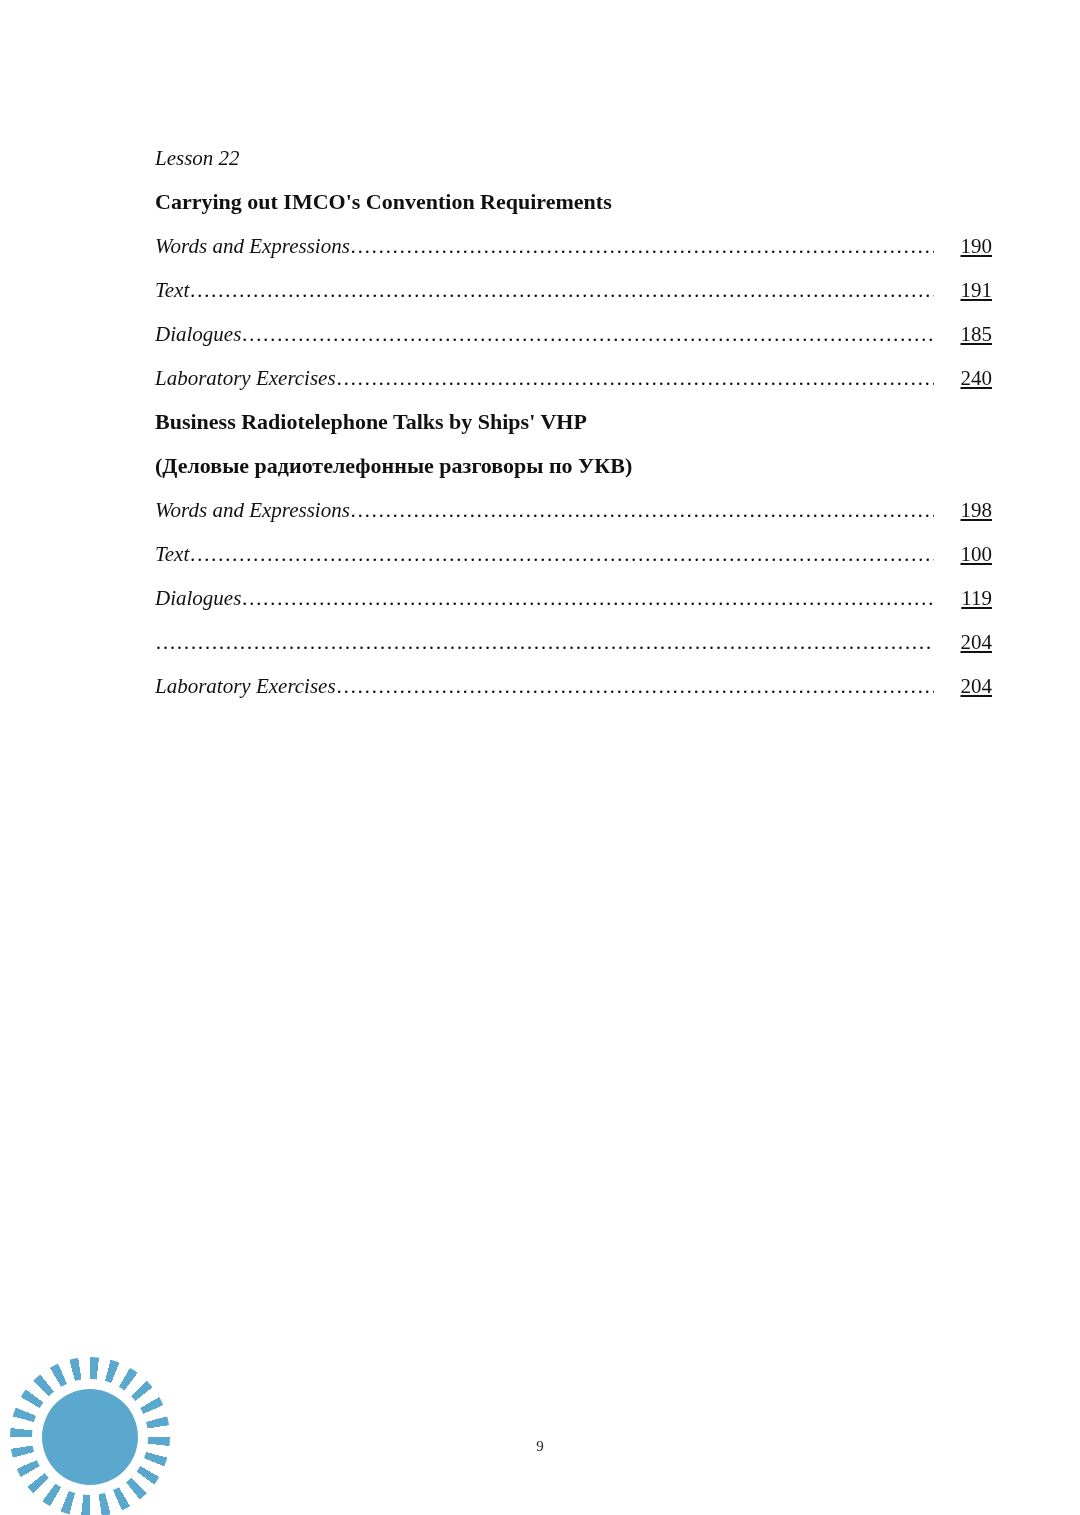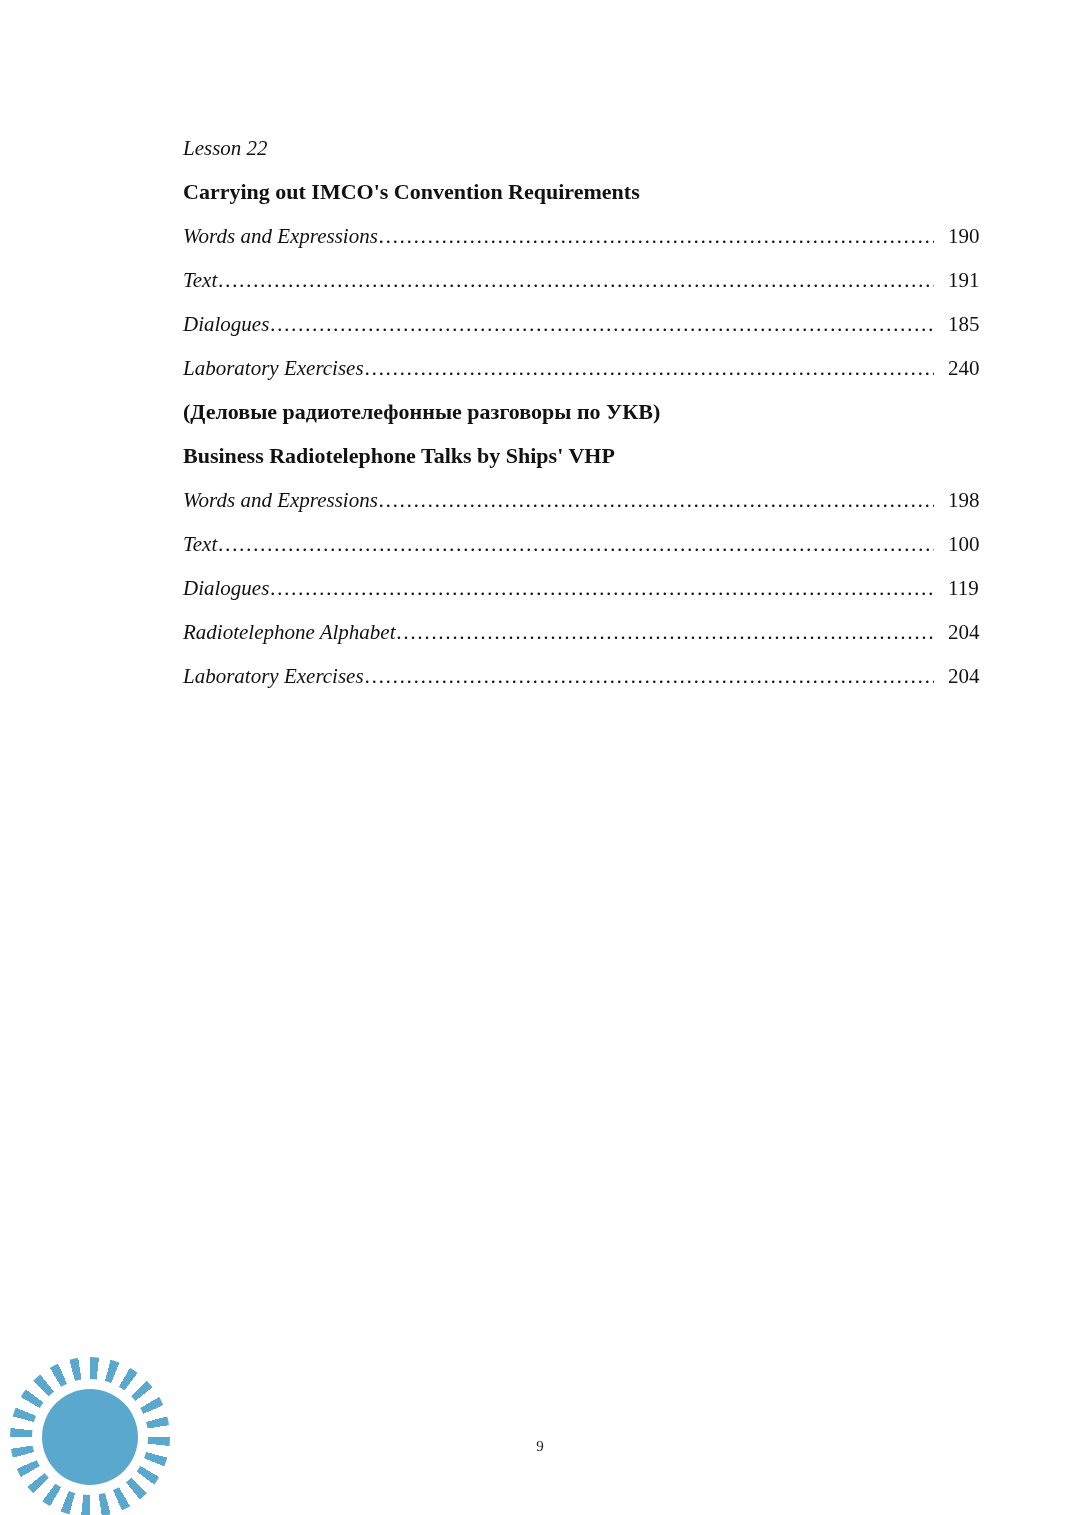--- a/index.html
+++ b/index.html
@@ -1,28 +1,28 @@
 <!DOCTYPE html>
 <html><head>
 <meta charset="utf-8">
 <style>
   * { margin:0; padding:0; box-sizing:border-box; }
   html,body { background:#ffffff; }
   body {
     width:1080px; height:1515px; position:relative; overflow:hidden;
     font-family:"Liberation Serif","DejaVu Serif",serif; color:#111;
   }
-  .content { position:absolute; top:126px; left:155px; right:88px; font-size:21px; line-height:44px;margin-left:28px; }
+  .content { position:absolute; top:136px; left:155px; right:88px; font-size:21px; line-height:44px; }
   .lesson { font-style:italic; font-weight:normal; font-size:21px; line-height:44px; }
   .title { font-weight:bold; font-size:22px; text-align:left; line-height:44px; }
   .row { display:flex; align-items:baseline; }
   .label { white-space:nowrap;font-style:italic; }
   .leader { flex:1; overflow:hidden; white-space:nowrap; margin-right:14px; }
   .leader::after { content:"………………………………………………………………………………………………………………"; }
-  .pagenum { min-width:44px; text-align:left; }
+  .pagenum { min-width:44px; text-align:right;text-decoration:underline; }
 
   .watermark { position:absolute; left:10px; right:0; bottom:-8px; height:172px; display:flex; align-items:center; gap:4px; z-index:1; }
   .sun { position:relative; width:160px; height:160px; flex:0 0 auto; }
   .sun .rays { position:absolute; inset:0; border-radius:50%;
     background:repeating-conic-gradient(#5ba8ce 0deg 6.5deg, #ffffff 6.5deg 15deg); }
   .sun .gap  { position:absolute; inset:22px; border-radius:50%; background:#ffffff; }
   .sun .core { position:absolute; inset:32px; border-radius:50%; background:#5ba8ce; }
   .wm-text {
     font-weight:bold; font-size:104px; letter-spacing:-2px; white-space:nowrap;
     color:#5ba8ce;
@@ -59,40 +59,39 @@
         <span class="pagenum">185</span>
       </div>
       <div class="row">
         <span class="label">Laboratory Exercises</span>
         <span class="leader"></span>
         <span class="pagenum">240</span>
       </div>
     </section>
 
     <section>
+      <h2 class="title">Business Radiotelephone Talks by Ships' VHP</h2>
       <h2 class="title">(Деловые радиотелефонные разговоры по УКВ)</h2>
-      <h2 class="title">Business Radiotelephone Talks by Ships' VHP</h2>
 
       <div class="row">
         <span class="label">Words and Expressions</span>
         <span class="leader"></span>
         <span class="pagenum">198</span>
       </div>
       <div class="row">
         <span class="label">Text</span>
         <span class="leader"></span>
         <span class="pagenum">100</span>
       </div>
       <div class="row">
         <span class="label">Dialogues</span>
         <span class="leader"></span>
         <span class="pagenum">119</span>
       </div>
       <div class="row">
-        <span class="label">Radiotelephone Alphabet</span>
         <span class="leader"></span>
         <span class="pagenum">204</span>
       </div>
       <div class="row">
         <span class="label">Laboratory Exercises</span>
         <span class="leader"></span>
         <span class="pagenum">204</span>
       </div>
     </section>
 

